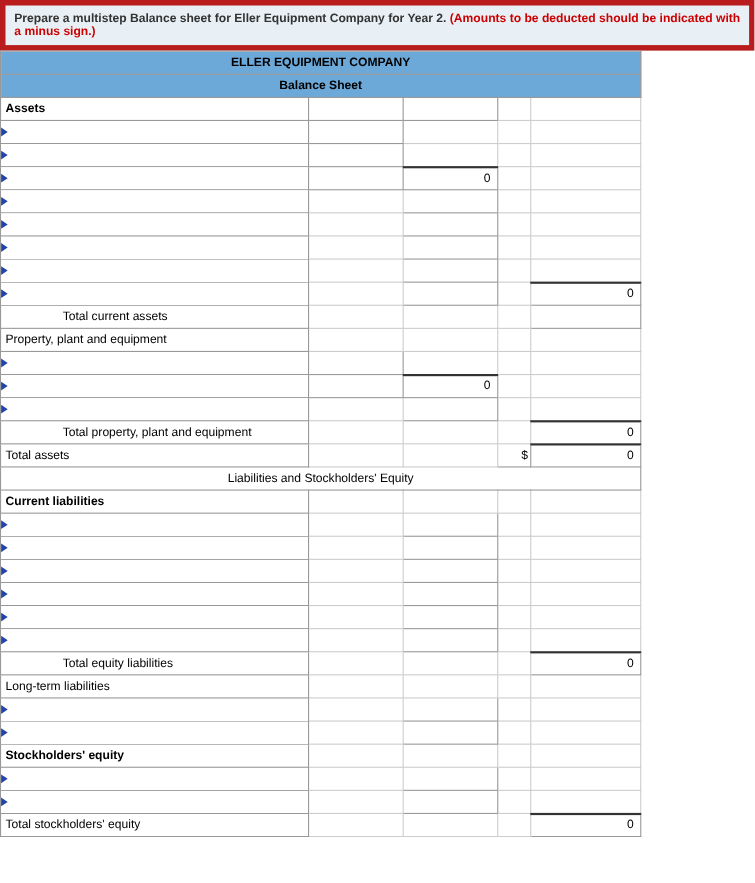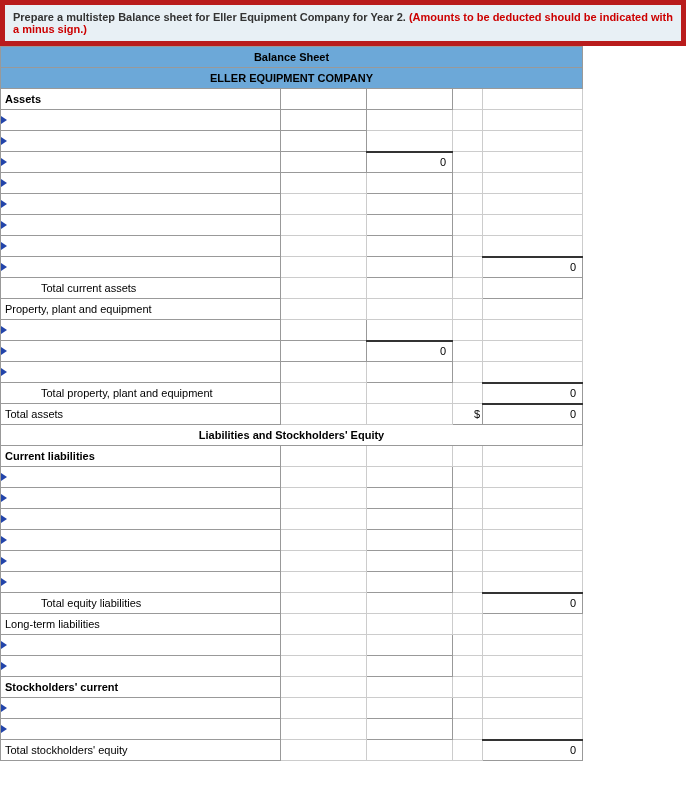--- a/index.html
+++ b/index.html
@@ -3,23 +3,23 @@
 <meta charset="utf-8">
 <style>
   * { box-sizing: border-box; margin: 0; padding: 0; }
   body { font-family: Arial, sans-serif; font-size: 11px; background: #fff; width: 686px; }
   .instructions { background: #e8f0f5; padding: 6px 8px; border: 5px solid #b91c1c; }
   .instructions .main { color: #333; font-weight: bold; }
   .instructions .warn { color: #c00; font-weight: bold; }
   table { border-collapse: collapse; width: 582px; table-layout: fixed; }
   td { border: 1px solid #999; height: 21px; padding: 2px 4px; vertical-align: middle; background: #fff; }
   td.hdr { background: #6ca8d8; text-align: center; font-weight: bold; color: #000; }
-  td.subhdr { background: #fff; text-align: center; font-weight: bold; }
+  td.subhdr { background: #fff; text-align: center; font-weight: normal; }
   td.section { font-weight: bold; margin-left: 30px; }
-  td.indent2 { padding-left: 40px; }
+  td.indent2 { padding-left: 56px; }
   td.num { text-align: right; padding-right: 6px; }
   td.cur { text-align: right; padding-right: 2px; }
   td.dd { position: relative; }
   td.dd::before {
     content: ""; position: absolute; left: 0; top: 0; bottom: 0;
     width: 0; height: 0; border-top: 4px solid transparent; border-bottom: 4px solid transparent;
     border-left: 6px solid #2244aa; top: 50%; transform: translateY(-50%);
   }
   td.u-top { border-top: 2px solid #333; }
   td.nb { border: 1px solid #ccc; }
@@ -34,25 +34,25 @@
 <table>
 <colgroup>
   <col style="width:280px">
       <col style="width:86px">
       <col style="width:86px">
       <col style="width:30px">
       <col style="width:100px">
 </colgroup>
 <tbody>
       <tr>
+        <td class="hdr" colspan="5">ELLER EQUIPMENT COMPANY</td>
+      </tr>
+<tr>
         <td class="hdr" colspan="5">Balance Sheet</td>
       </tr>
-<tr>
-        <td class="hdr" colspan="5">ELLER EQUIPMENT COMPANY</td>
-      </tr>
 
 <tr>
         <td class="section">Assets</td>
         <td></td>
         <td></td>
         <td class="nb"></td>
         <td class="nb"></td>
       </tr>
 <tr>
         <td class="dd"></td>
@@ -234,21 +234,21 @@
         <td class="nb"></td>
       </tr>
 <tr>
         <td class="dd"></td>
         <td class="nb"></td>
         <td></td>
         <td class="nb"></td>
         <td class="nb"></td>
       </tr>
 <tr>
-        <td class="section">Stockholders' current</td>
+        <td class="section">Stockholders' equity</td>
         <td class="nb"></td>
         <td class="nb"></td>
         <td class="nb"></td>
         <td class="nb"></td>
       </tr>
 <tr>
         <td class="dd"></td>
         <td class="nb"></td>
         <td></td>
         <td class="nb"></td>

